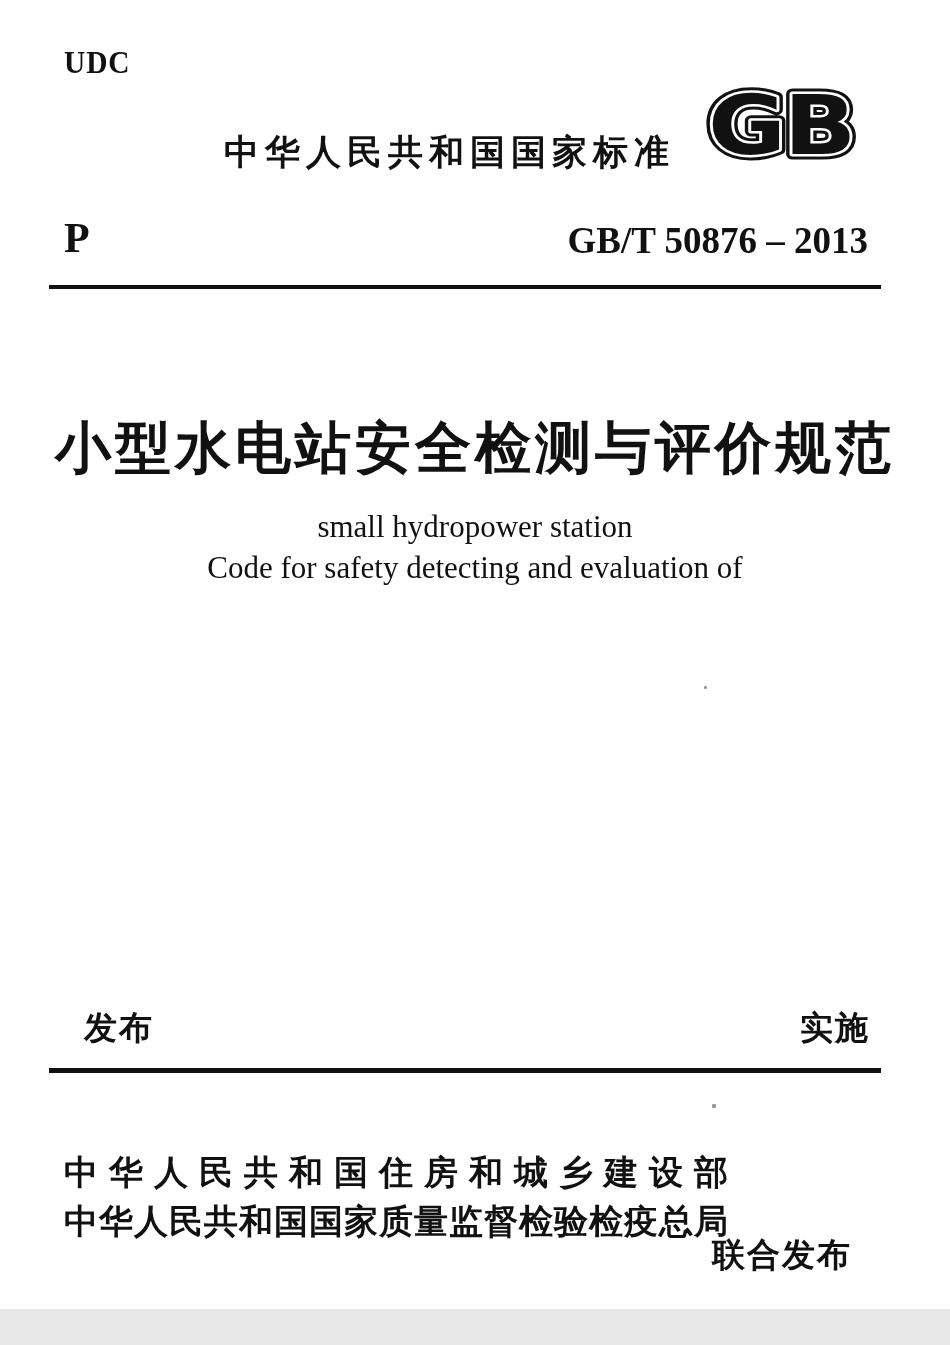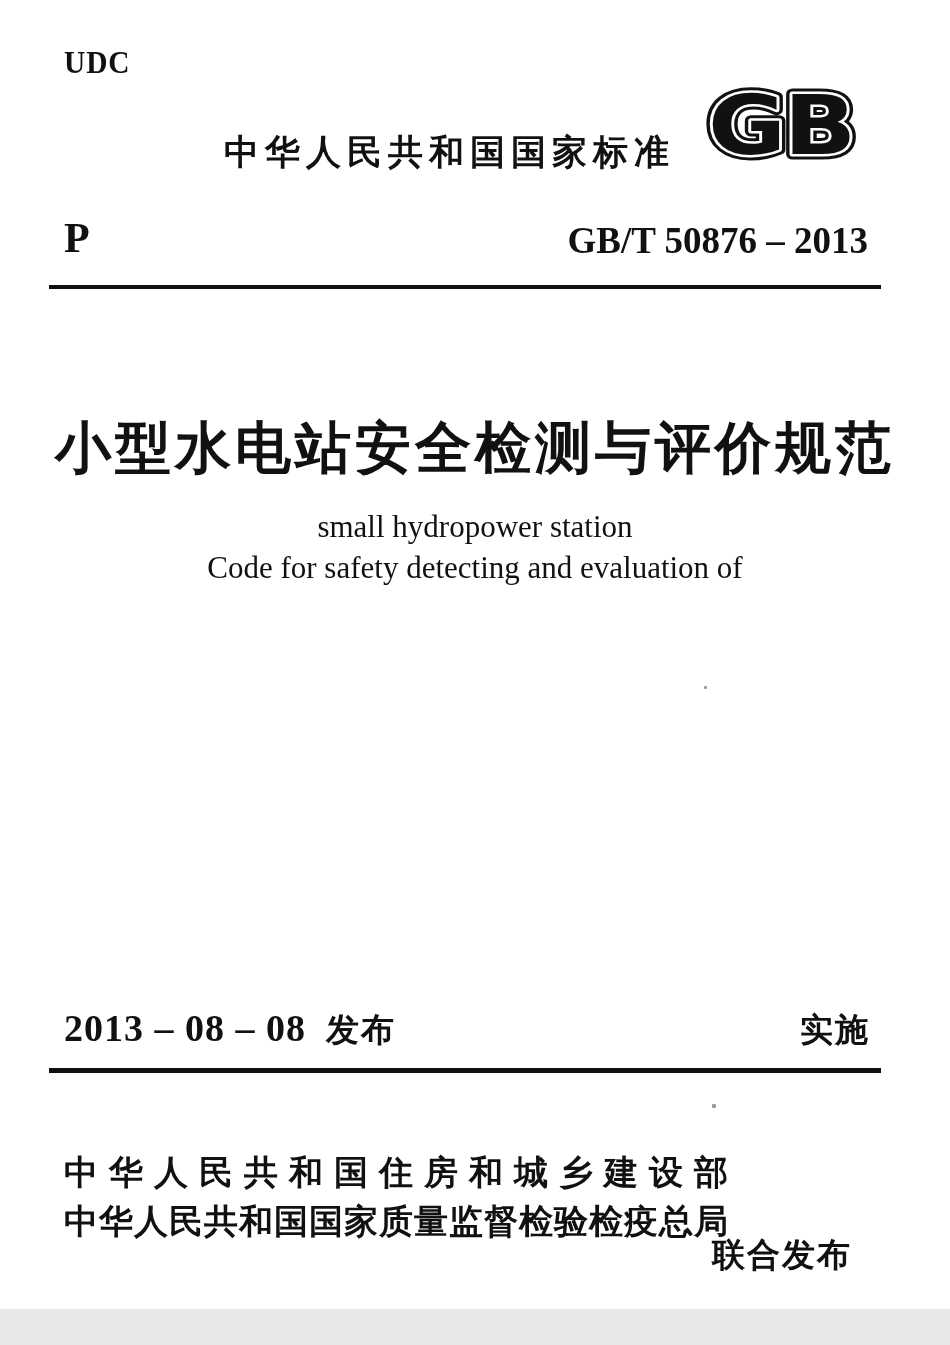--- a/index.html
+++ b/index.html
@@ -112,21 +112,20 @@
 
   <div class="title-en">
     <div>small hydropower station</div>
     <div>Code for safety detecting and evaluation of</div>
   </div>
 
   <div class="speck speck-1"></div>
 
   <div class="dates-row">
     <div class="date-group">
-      <span class="date-num">2013 – 08 – 08</span>
       <span class="date-label">发布</span>
     </div>
     <div class="date-group">
       <span class="date-label">实施</span>
     </div>
   </div>
 
   <div class="rule rule-bottom"></div>
 
   <div class="speck speck-2"></div>

